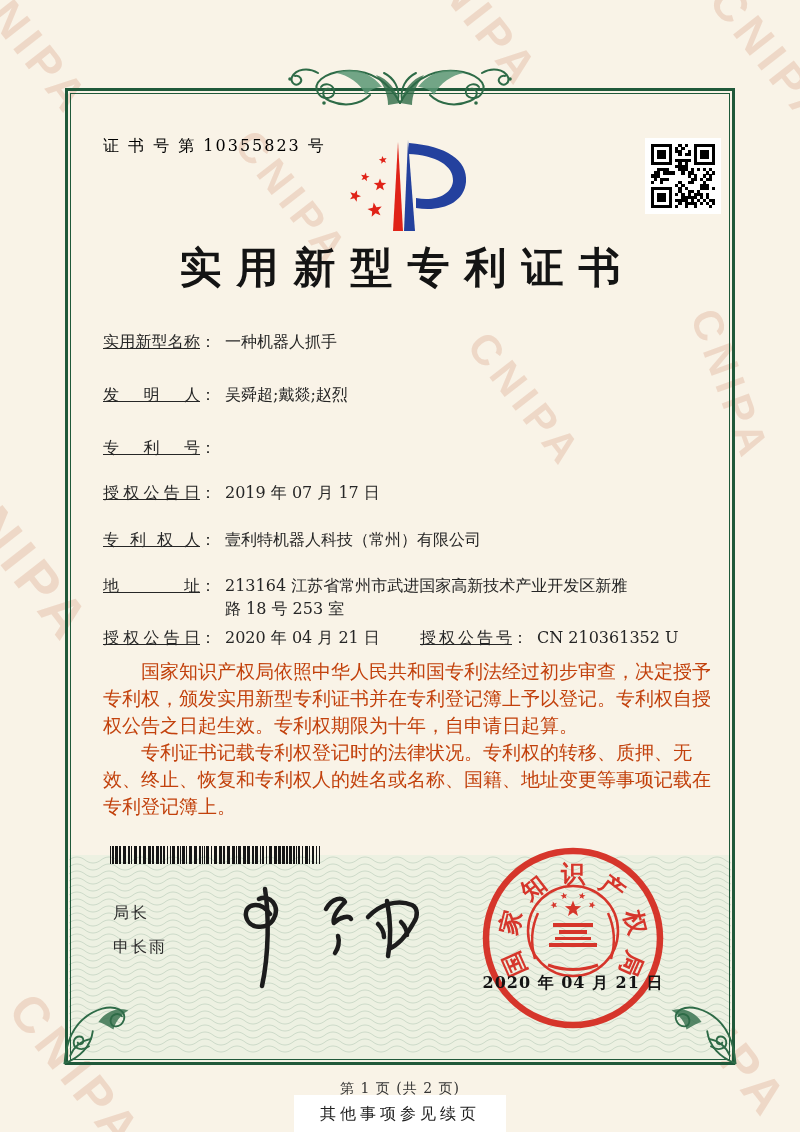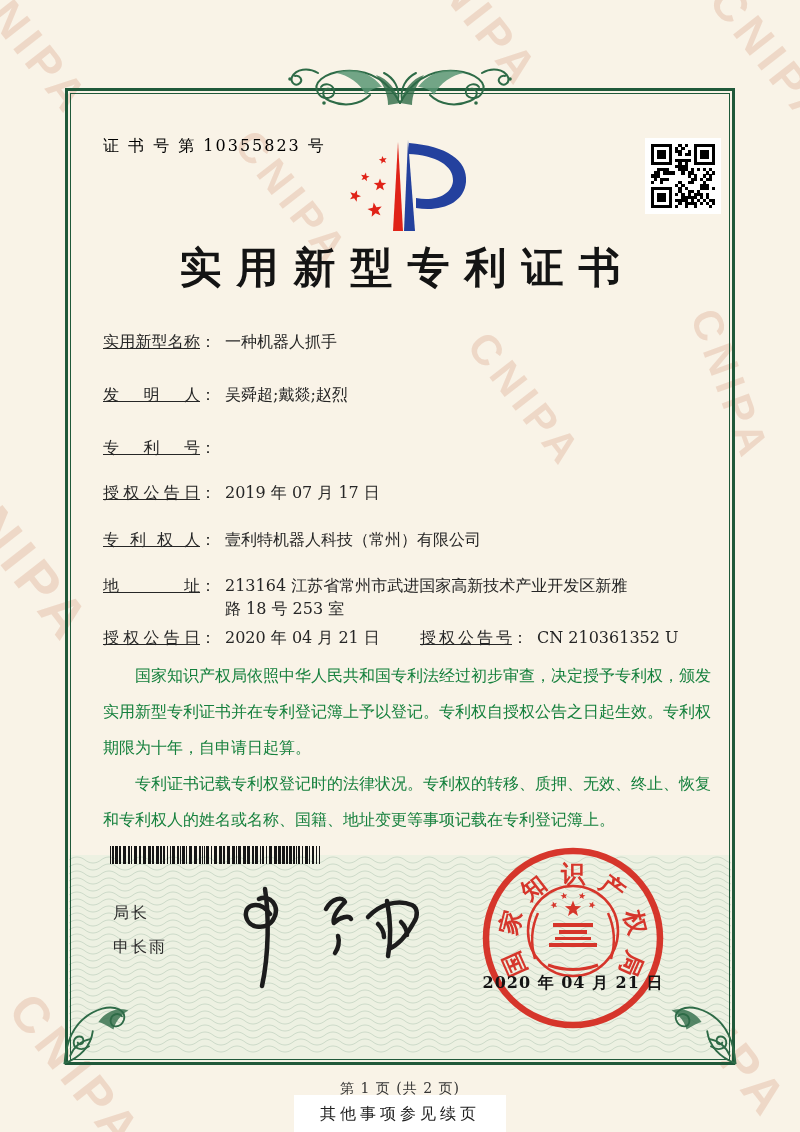--- a/index.html
+++ b/index.html
@@ -30,22 +30,22 @@
   .qr{position:absolute;left:645px;top:138px;width:76px;height:76px;background:#fff;
       z-index:3;display:flex;align-items:center;justify-content:center;}
   .title{position:absolute;left:0;right:0;top:240px;text-align:center;font-size:42px;
          font-weight:700;letter-spacing:15px;padding-left:15px;color:#141414;z-index:3;}
   .frow{position:absolute;left:103px;width:615px;display:flex;align-items:flex-start;
         font-size:16px;color:#262626;z-index:3;line-height:23px;}
   .flabel{display:inline-block;width:97px;text-align:justify;text-align-last:justify;flex:none;text-decoration:underline;}
   .fcolon{flex:none;margin-right:9px;}
   .fvalue{flex:none;}
   .g2{position:absolute;left:317px;top:0;display:flex;}
-  .paras{position:absolute;left:103px;top:658px;width:614px;z-index:3;color:#15803d;
-         font-size:16px;line-height:36px;}
+  .paras{position:absolute;left:103px;top:658px;width:614px;z-index:3;color:#c2410c;
+         font-size:19px;line-height:27px;}
   .paras p{margin:0;text-indent:2em;}
   .barcode{position:absolute;left:110px;top:846px;z-index:3;}
   .signer{position:absolute;left:113px;z-index:4;font-family:"Liberation Sans","DejaVu Sans",sans-serif;
           font-size:16px;letter-spacing:2px;color:#2b2b2b;}
   .signature{position:absolute;left:228px;top:882px;z-index:4;}
   
   .seal{position:absolute;left:478px;top:843px;width:190px;height:190px;z-index:4;}
   .seal svg{position:absolute;left:0;top:0;opacity:.93;}
   .seal-char{position:absolute;left:50%;top:50%;font-size:24px;font-weight:700;
              color:var(--red);opacity:.93;}

